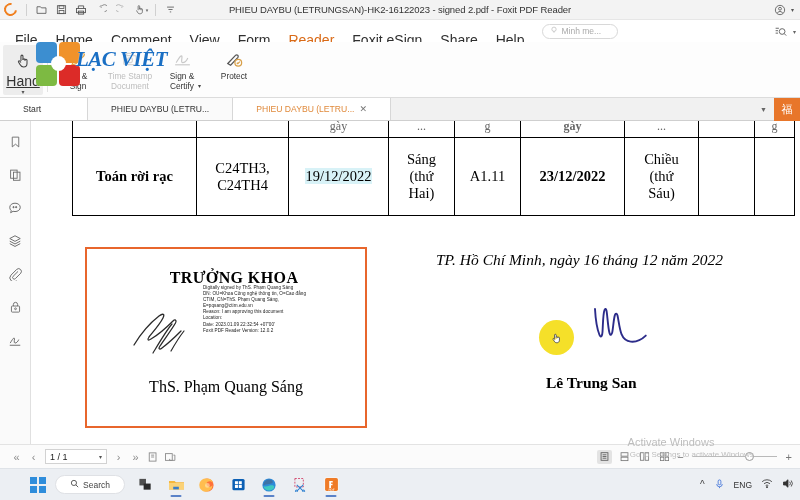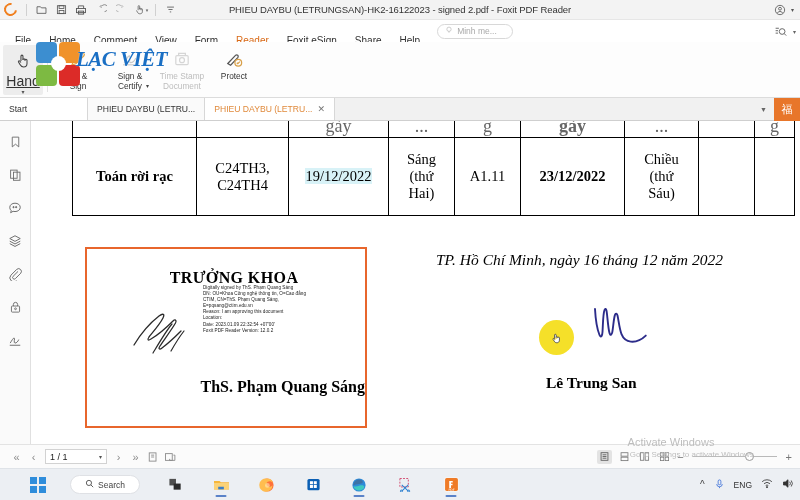--- a/index.html
+++ b/index.html
@@ -33,21 +33,21 @@
   }
   .tb-right { position: absolute; right: 6px; display: flex; align-items: center; gap: 2px; color: #555; }
 
   
   .menubar {
     position: absolute; top: 20px; left: 0; width: 800px; height: 22px;
     background: #ffffff; display: flex; align-items: center; gap: 0px;
     padding-left: 6px;
   }
   .menu-item {
-    font-size: 10px; color: #303030; padding: 3px 9px; white-space: nowrap;
+    font-size: 14px; color: #303030; padding: 3px 9px; white-space: nowrap;
     position: relative;
     margin-top: 18px;
   }
   .menu-item.active { color: #d96a17; }
   .menu-item.active::after {
     content: ""; position: absolute; left: 8px; right: 8px; bottom: -1px;
     height: 1.6px; background: #e8893a;
   }
   .tellme {
     margin-left: 8px; height: 15px; min-width: 76px;
@@ -105,21 +105,21 @@
     text-shadow: 0 0 1px rgba(255,255,255,.9);
   }
 
   
   .tabbar {
     position: absolute; top: 98px; left: 0; width: 800px; height: 23px;
     background: #f1f1f1; border-bottom: 1px solid #cfcfcf;
     display: flex; align-items: stretch;
   }
   .tab {
-    display: flex; align-items: center; gap: 5px; padding: 0 9px;
+    display: flex; align-items: center; gap: 5px; padding: 0 23px;
     font-size: 8.6px; color: #333; border-right: 1px solid #d7d7d7;
     background: #f1f1f1; white-space: nowrap;
   }
   .tab.start { background: #fff; min-width: 88px; }
   .tab.doc { background: #fafafa; }
   .tab.active { background: #ffffff; color: #e08a3c; }
   .tab .x { font-size: 9px; color: #777; }
   .tabbar-right {
     position: absolute; right: 0; top: 0; height: 23px;
     display: flex; align-items: center; gap: 0px;
@@ -159,21 +159,21 @@
   .doctable {
     position: absolute; left: 41px; top: -5px;
     border-collapse: collapse;
     font-family: "Liberation Serif", serif;
   }
   .doctable td {
     border: 1.4px solid #000; text-align: center; vertical-align: middle;
     font-size: 14.5px; padding: 2px 4px; line-height: 17px; color: #000;
   }
   .row-clip { height: 18px; }
-  .row-clip td { border-top: none; border-bottom: 1.4px solid #000; color:#666; font-size:18px; }
+  .row-clip td { border-top: none; border-bottom: 1.4px solid #000; color:#666; font-size:12px; }
   .c-subject { width: 124px; font-weight: bold; }
   .c-class   { width: 92px; }
   .c-date1   { width: 100px; }
   .c-ses1    { width: 66px; }
   .c-room    { width: 66px; }
   .c-date2   { width: 104px; font-weight: bold; }
   .c-ses2    { width: 74px; }
   .c-e1      { width: 56px; }
   .c-e2      { width: 40px; }
   .hl { background: #d8f2f7; }
@@ -201,22 +201,22 @@
     position: absolute; left: 54px; top: 126px;
     width: 282px; height: 181px;
     border: 2px solid #e8662c; background: #fff;
   }
   .signbox .heading {
     position: absolute; left: 0; right: 0; top: 20px; text-align: center;
     font-family: "Liberation Serif", serif; font-weight: bold; font-size: 16px;
     letter-spacing: .4px; color: #000; margin-left: 16px;
   }
   .signbox .name {
-    position: absolute; left: 0; right: 0; bottom: 30px; text-align: right;
-    font-family: "Liberation Serif", serif; font-weight: bold; font-size: 16px;
+    position: absolute; left: 0; right: 0; bottom: 30px; text-align: center;
+    font-family: "Liberation Serif", serif; font-weight: normal; font-size: 16px;
     color: #000;
   }
   .scribble { position: absolute; left: 44px; top: 52px; }
   .sigmeta {
     position: absolute; left: 116px; top: 36px; width: 106px;
     font-family: "Liberation Sans", sans-serif;
     font-size: 4.6px; line-height: 6.1px; color: #1a1a1a;
     white-space: pre-line; letter-spacing: .05px;
   }
 
@@ -264,21 +264,21 @@
   .activate .a1 { font-size: 11px; line-height: 13px; }
   .activate .a2 { font-size: 8px; line-height: 11px; text-align: right; }
 
   
   .taskbar {
     position: absolute; top: 468px; left: 0; width: 800px; height: 32px;
     background: #eceff3; border-top: 1px solid #dfe3e8;
     display: flex; align-items: center;
   }
   .tb-center {
-    position: absolute; left: 30px; display: flex; align-items: center; gap: 24px;
+    position: absolute; left: 30px; display: flex; align-items: center; gap: 9px;
   }
   .win-logo {
     width: 16px; height: 16px;
     display: grid; grid-template-columns: 7px 7px; grid-template-rows: 7px 7px;
     gap: 2px;
   }
   .win-logo i { background: #2f8ddb; display: block; }
   .searchpill {
     height: 19px; width: 70px; background: #fff; border-radius: 10px;
     border: 1px solid #dfe1e5;
@@ -413,42 +413,42 @@
       <div class="rb-btn">
         <div class="rb-icon">
           <svg width="18" height="18" viewBox="0 0 16 16" fill="none" stroke="#e2a23d" stroke-width="1.1">
             <path d="M2.5 13.5 4 9.8 10.8 3a1.6 1.6 0 0 1 2.3 2.3L6.3 12z"></path>
           </svg>
         </div>
         <div class="lbl" style="white-space:pre-line;">Fill &amp;
 Sign</div>
       </div>
 
+      <div class="rb-btn dim">
+        <div class="rb-icon">
+          <svg width="18" height="18" viewBox="0 0 16 16" fill="none" stroke="#d6d6d6" stroke-width="1.1">
+            <rect x="2.5" y="5" width="11" height="8" rx="1"></rect>
+              <path d="M5 5V3h6v2"></path>
+              <circle cx="8" cy="9" r="2.2"></circle>
+          </svg>
+        </div>
+        <div class="lbl" style="white-space:pre-line;">Time Stamp
+Document</div>
+      </div>
+
       <div class="rb-btn">
         <div class="rb-icon">
           <svg width="19" height="18" viewBox="0 0 18 16" fill="none" stroke="#c9c9c9" stroke-width="1.1">
             <path d="M3 11.5c2-3 3.5-6.5 5-6.5s-1 6.5 1 6.5 4-2 5-4.5"></path>
             <path d="M2 13.5h14"></path>
           </svg>
         </div>
         <div class="lbl" style="white-space:pre-line;">Sign &amp;
 Certify</div>
         <div style="position:absolute;right:7px;bottom:2px;font-size:6px;color:#444;">▾</div>
-      </div>
-
-      <div class="rb-btn dim">
-        <div class="rb-icon">
-          <svg width="18" height="18" viewBox="0 0 16 16" fill="none" stroke="#d6d6d6" stroke-width="1.1">
-            <rect x="2.5" y="5" width="11" height="8" rx="1"></rect>
-              <path d="M5 5V3h6v2"></path>
-              <circle cx="8" cy="9" r="2.2"></circle>
-          </svg>
-        </div>
-        <div class="lbl" style="white-space:pre-line;">Time Stamp
-Document</div>
       </div>
 
       <div class="rb-btn">
         <div class="rb-icon">
           <svg width="18" height="18" viewBox="0 0 16 16" fill="none" stroke="#555" stroke-width="1.1">
             <path d="M2.5 12 9.5 4.6a1.4 1.4 0 0 1 2 1.9L5 13.5z"></path>
             <circle cx="11.8" cy="11.3" r="3" stroke="#d8a04a"></circle>
               <path d="M10.5 11.3l.9.9 1.8-1.9" stroke="#d8a04a"></path>
           </svg>
         </div>

